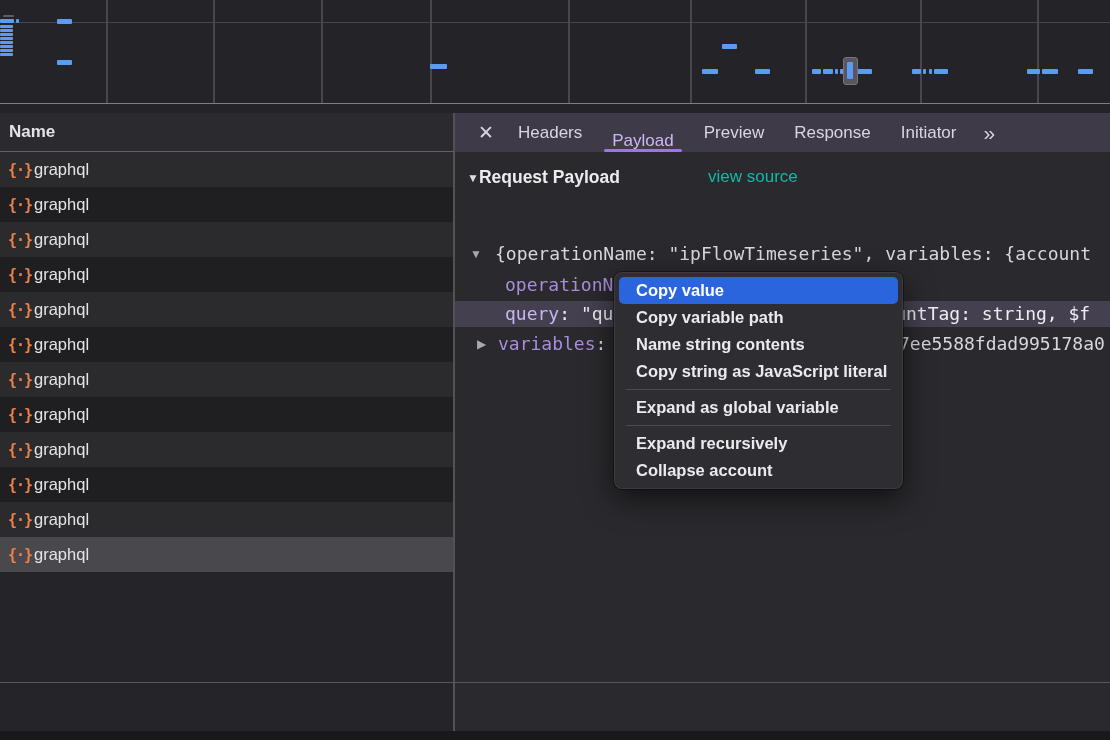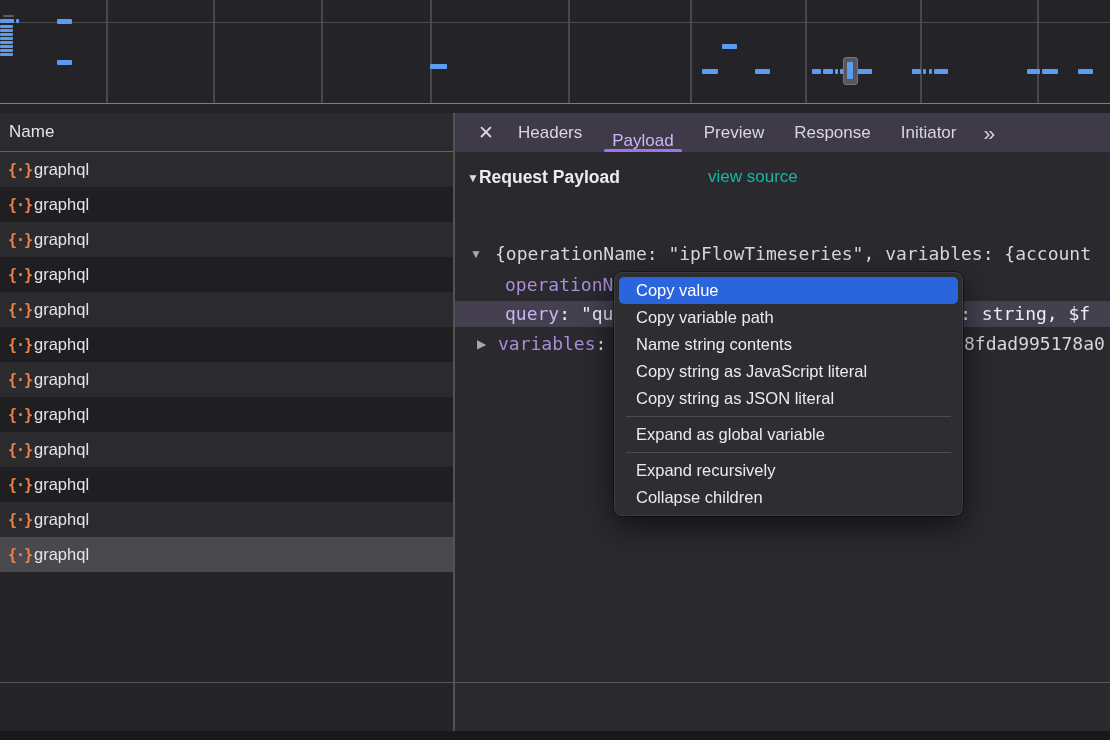--- a/index.html
+++ b/index.html
@@ -12,21 +12,21 @@
   .vline{position:absolute;top:0;width:2px;height:103px;background:#47474c;}
   .hline{position:absolute;left:0;top:22px;width:1110px;height:1px;background:#47474c;}
   .wbar{position:absolute;border-radius:1px;background:var(--bar-blue,#5b9bf0);}
   .wbar.gray{background:#5d5d62;}
   .sel-marker{position:absolute;background:#59565f;border:1px solid #76737c;border-radius:3px;}
   .sel-marker .inner{position:absolute;left:3px;top:4px;width:6px;height:17px;background:var(--bar-blue,#5b9bf0);border-radius:1px;}
 
   
   .name-col{position:absolute;left:0;top:113px;width:453px;height:618px;background:#252529;}
   .name-header{height:38px;line-height:38px;background:#2b2b2f;border-bottom:1px solid #626267;
-               color:#e3e3e6;font-size:17px;padding-left:9px;}
+               color:#e3e3e6;font-size:17px;padding-left:9px;font-weight:bold;}
   .req-row{height:35px;display:flex;align-items:center;color:#e4e4e7;font-size:16.5px;}
   .req-row.odd{background:#2b2b2e;}
   .req-row.even{background:#1f1f22;}
   .req-row.selected{background:var(--sel-gray,#48484d);}
   .req-icon{width:26px;margin-left:8px;color:var(--icon-orange,#ee8147);
             font-family:"DejaVu Sans Mono",monospace;font-size:15px;font-weight:bold;letter-spacing:-1px;}
   .v-div{position:absolute;left:453px;top:113px;width:2px;height:618px;background:#515156;}
 
   
   .right-panel{position:absolute;left:455px;top:113px;width:655px;height:618px;background:#2a292d;overflow:hidden;}
@@ -52,24 +52,24 @@
   .tree-row .tri{position:absolute;font-family:"Liberation Sans",sans-serif;font-size:12px;color:#a8a8ae;cursor:pointer;}
   .tree-row .txt{position:absolute;top:0;}
   .seg-key{color:var(--key-purple,#a98ddb);}
   .seg-str{color:var(--str-blue,#45a3e8);}
   .seg-plain{color:#d8d8db;}
   .tree-row.hl .seg-key{color:#c7b6ee;}
   .tree-row.hl .seg-str{color:#ededf2;}
   .tree-row.hl .seg-plain{color:#ededf2;}
 
   
-  .ctx-menu{position:absolute;left:614px;top:272px;width:349px;box-sizing:border-box;
+  .ctx-menu{position:absolute;left:614px;top:272px;width:289px;box-sizing:border-box;
             background:#2e2d32;border-radius:8px;padding:5px 0;
             box-shadow:0 10px 30px rgba(0,0,0,.6),0 0 0 1px rgba(0,0,0,.4),inset 0 0 0 1px rgba(255,255,255,.07);
-            z-index:50;}
+            z-index:50;font-weight:bold;}
   .ctx-item{margin:0 5px;padding:0 17px;height:27px;line-height:27px;border-radius:5px;
             color:#ebebee;font-size:16.5px;white-space:nowrap;cursor:default;}
   .ctx-item.hl{background:var(--menu-blue,#2a65dd);color:#ffffff;}
   .ctx-sep{height:1px;margin:4px 12px;background:#4b4b50;}
 
   
   .footer-line{position:absolute;left:0;top:682px;width:1110px;height:1px;background:#57575b;}
   .bottom-strip{position:absolute;left:0;top:731px;width:1110px;height:9px;background:#19191c;}
 </style>
 </head>
@@ -221,23 +221,22 @@
           <span class="txt" style="left: 43px;"><span class="seg-key">variables</span><span class="seg-plain">: {accountTag: "3fa0c1b5d2e47ee5588fdad995178a0</span></span>
         </div>
       </div>
   </div>
 
   <div class="ctx-menu" id="ctx">
       <div class="ctx-item hl">Copy value</div>
       <div class="ctx-item">Copy variable path</div>
       <div class="ctx-item">Name string contents</div>
       <div class="ctx-item">Copy string as JavaScript literal</div>
-      <div class="ctx-item">Copy string as JSON literal</div>
       <div class="ctx-sep"></div>
       <div class="ctx-item">Expand as global variable</div>
       <div class="ctx-sep"></div>
       <div class="ctx-item">Expand recursively</div>
-      <div class="ctx-item">Collapse children</div>
+      <div class="ctx-item">Collapse account</div>
     </div>
 
   <div class="footer-line"></div>
   <div class="bottom-strip"></div>
 </div>
 
 </body></html>

